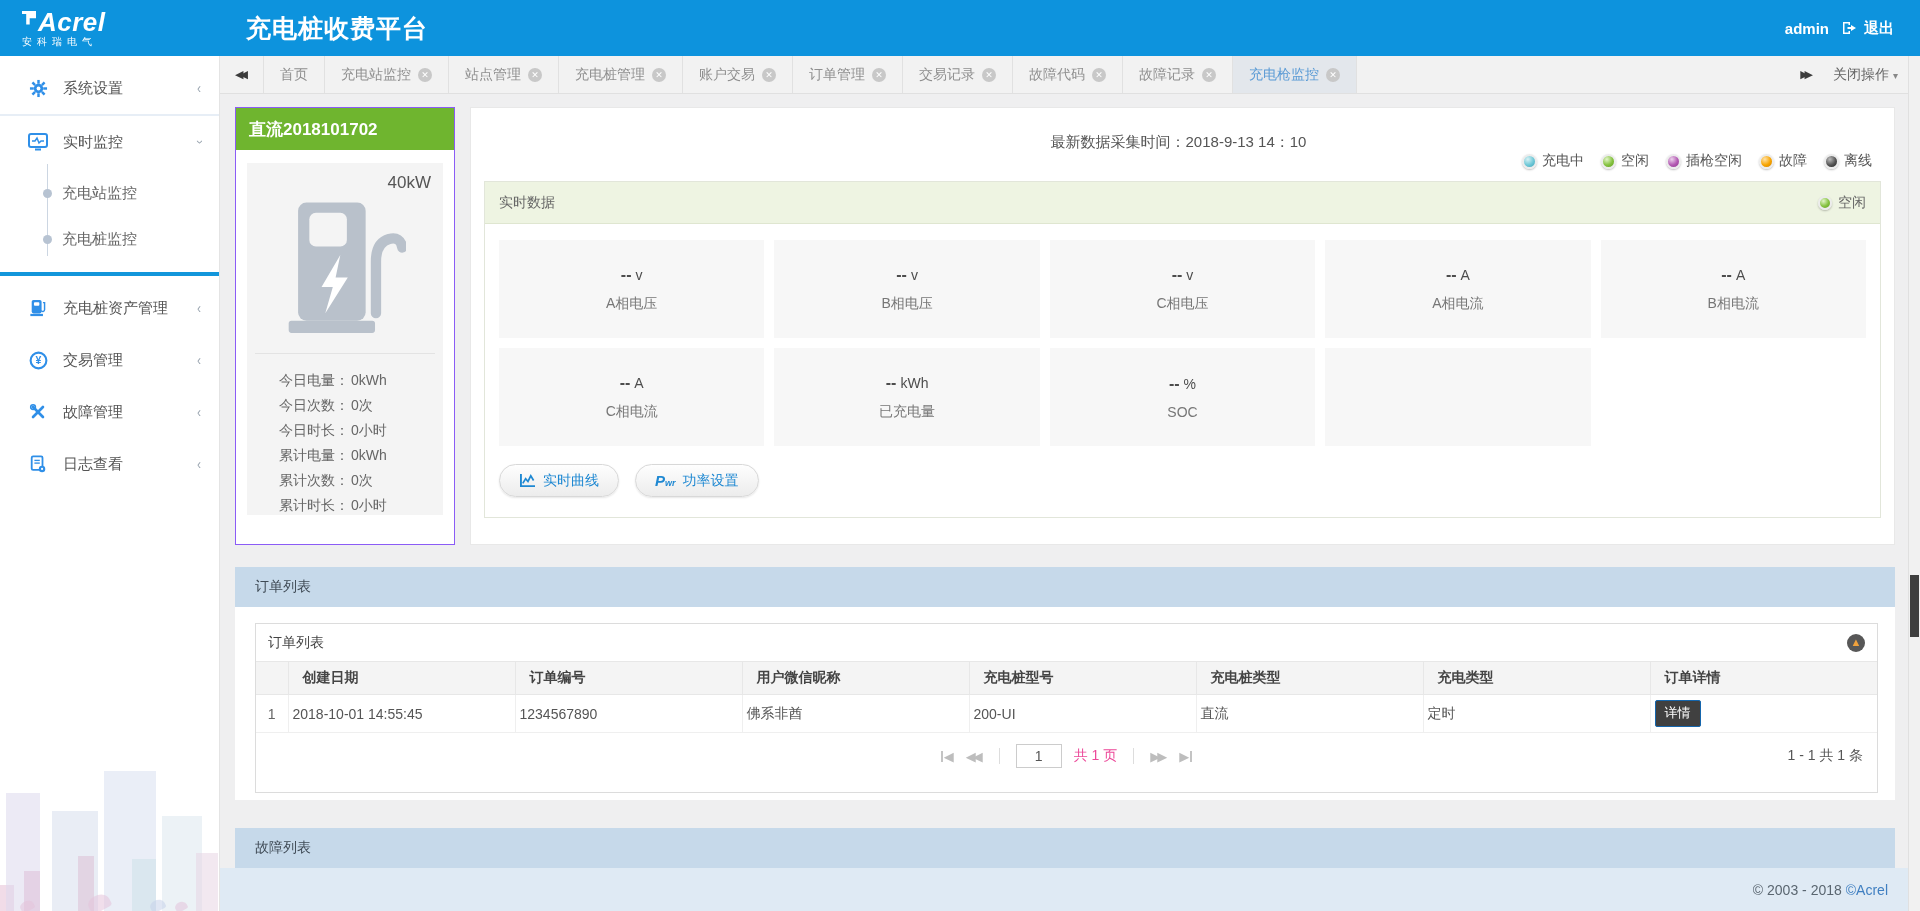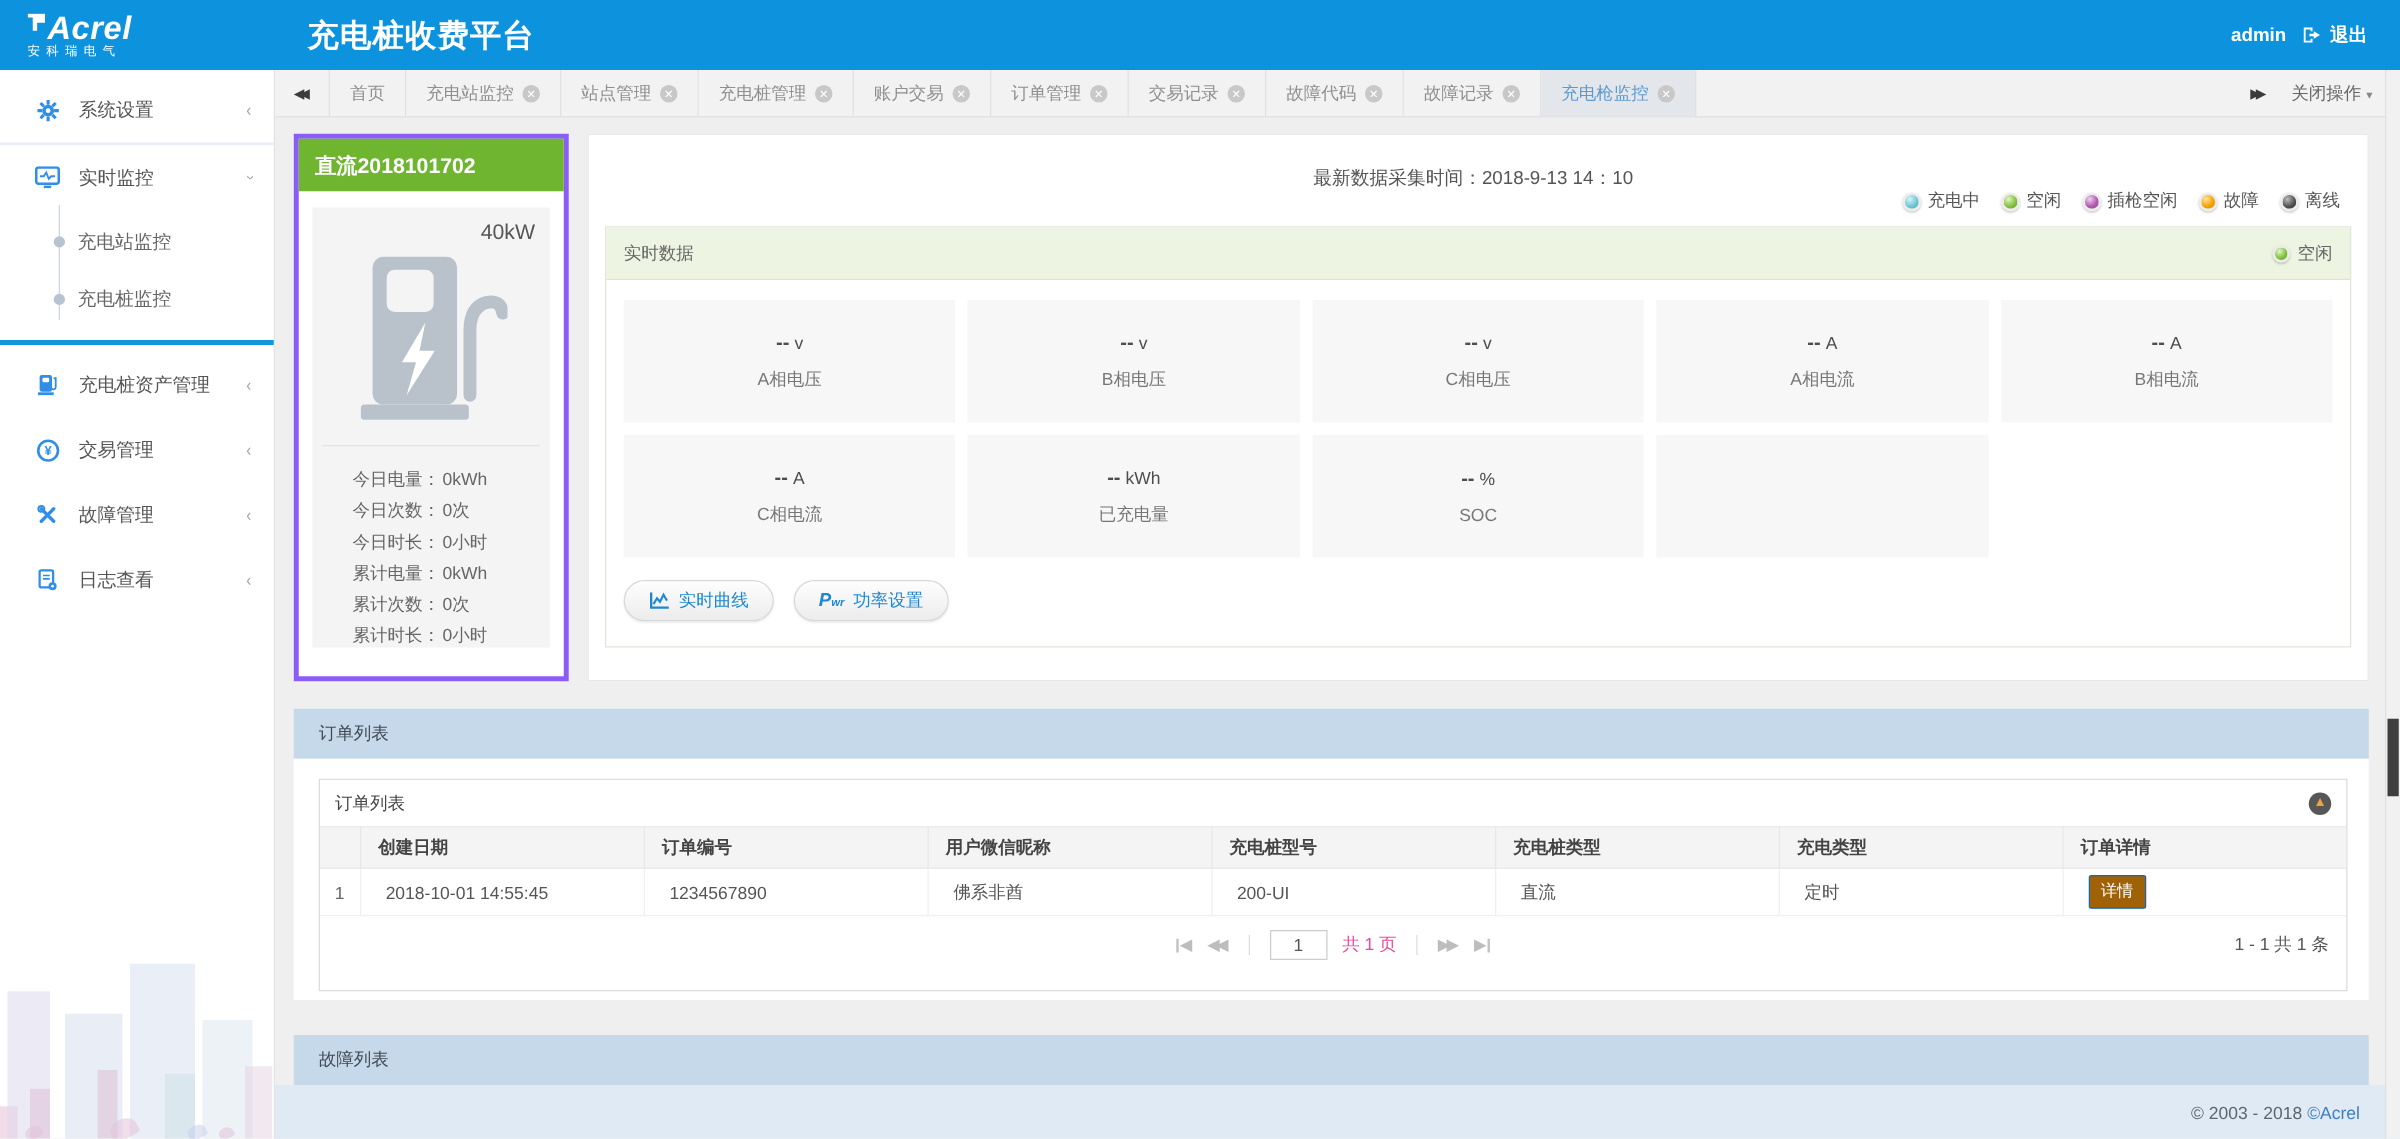--- a/index.html
+++ b/index.html
@@ -56,21 +56,21 @@
   .tab.active { background:#e3e7ec; color:#5b9bd5; }
   .tab-close { width:14px; height:14px; border-radius:50%; background:#c8c8c8; color:#fff; font-size:9px; line-height:14px; text-align:center; cursor:pointer; flex:0 0 auto; }
   .tabbar-right { margin-left:auto; display:flex; align-items:center; gap:20px; padding-right:22px; color:#555; }
   .close-ops { cursor:pointer; color:#666; }
   .caret-down { font-size:10px; color:#888; }
 
   .content { position:absolute; top:38px; left:0; right:0; bottom:0; }
 
   
   .top-row { position:absolute; top:13px; left:15px; right:25px; height:438px; display:flex; gap:15px; }
-  .device-card { width:220px; background:#fff; border:4px solid #8b5cf6; flex:0 0 auto; }
+  .device-card { width:220px; background:#fff; border:1px solid #8b5cf6; flex:0 0 auto; }
   .device-card-header { height:42px; background:#6fb52f; color:#fff; font-size:17px; font-weight:bold; display:flex; align-items:center; padding-left:13px; }
   .device-card-body { padding:13px 11px; }
   .device-inner { background:#f4f4f4; height:352px; padding:10px 8px; }
   .device-power { text-align:right; font-size:17px; color:#555; padding-right:4px; }
   .charger-svg { display:block; margin:2px auto 0; }
   .device-sep { border-top:1px solid #e3e3e3; margin:8px 0 14px; }
   .stat-line { display:flex; font-size:14px; color:#666; line-height:25px; padding-left:24px; }
   .stat-value { margin-left:2px; }
 
   
@@ -105,25 +105,25 @@
   .section-bar { position:absolute; left:15px; right:25px; height:40px; background:#c6d9ea; display:flex; align-items:center; padding-left:20px; font-size:14px; color:#3f4a55; }
   .order-bar { top:473px; }
   .fault-bar { top:734px; }
   .order-body { position:absolute; top:513px; left:15px; right:25px; height:193px; background:#fff; }
   .order-panel { position:absolute; left:20px; right:17px; top:16px; bottom:7px; border:1px solid #dcdcdc; background:#fff; }
   .order-panel-header { height:37px; display:flex; align-items:center; padding:0 12px; font-size:14px; color:#444; }
   .collapse-btn { margin-left:auto; width:18px; height:18px; border-radius:50%; background:#575757; color:#f0a23c; font-size:11px; line-height:17px; text-align:center; cursor:pointer; }
   .order-table { width:100%; border-collapse:collapse; table-layout:fixed; font-size:14px; color:#555; }
   .order-table th { background:#f4f4f4; height:33px; font-weight:bold; text-align:left; padding-left:14px; border:1px solid #e7e7e7; border-left:none; color:#444; }
   .order-table th:last-child { border-right:none; }
-  .order-table td { height:38px; padding-left:20px; border-right:1px solid #efefef; border-bottom:1px solid #efefef; }
+  .order-table td { height:38px; padding-left:4px; border-right:1px solid #efefef; border-bottom:1px solid #efefef; }
   .order-table td:last-child { border-right:none; }
   .col-idx { width:32px; }
   .order-table td.idx { text-align:center; padding-left:0; color:#666; }
-  .detail-btn { background:#a16207; border:1px solid #1566ad; color:#fff; font-size:13px; padding:3px 9px 4px; border-radius:2px; cursor:pointer; }
+  .detail-btn { background:#404040; border:1px solid #1566ad; color:#fff; font-size:13px; padding:3px 9px 4px; border-radius:2px; cursor:pointer; }
   .pagination { height:46px; display:flex; align-items:center; justify-content:center; gap:12px; position:relative; color:#bdbdbd; font-size:13px; }
   .pg-btn { cursor:pointer; user-select:none; display:flex; align-items:center; }
   .pg-dbl { letter-spacing:-3px; padding-right:3px; }
   .pg-bar { display:inline-block; width:2px; height:11px; background:#c4c4c4; margin:0 1px; }
   .pg-sep { width:1px; height:16px; background:#ddd; margin:0 4px; }
   .page-input { width:46px; height:24px; border:1px solid #ccc; text-align:center; font-size:14px; color:#555; font-family:inherit; }
   .page-total { color:#ec4899; font-size:14px; }
   .range-label { position:absolute; right:14px; color:#555; font-size:14px; }
 
   .footer { position:absolute; left:0; right:0; bottom:0; height:43px; background:#dfeaf4; display:flex; align-items:center; justify-content:flex-end; padding-right:32px; font-size:14px; color:#5a6670; }

